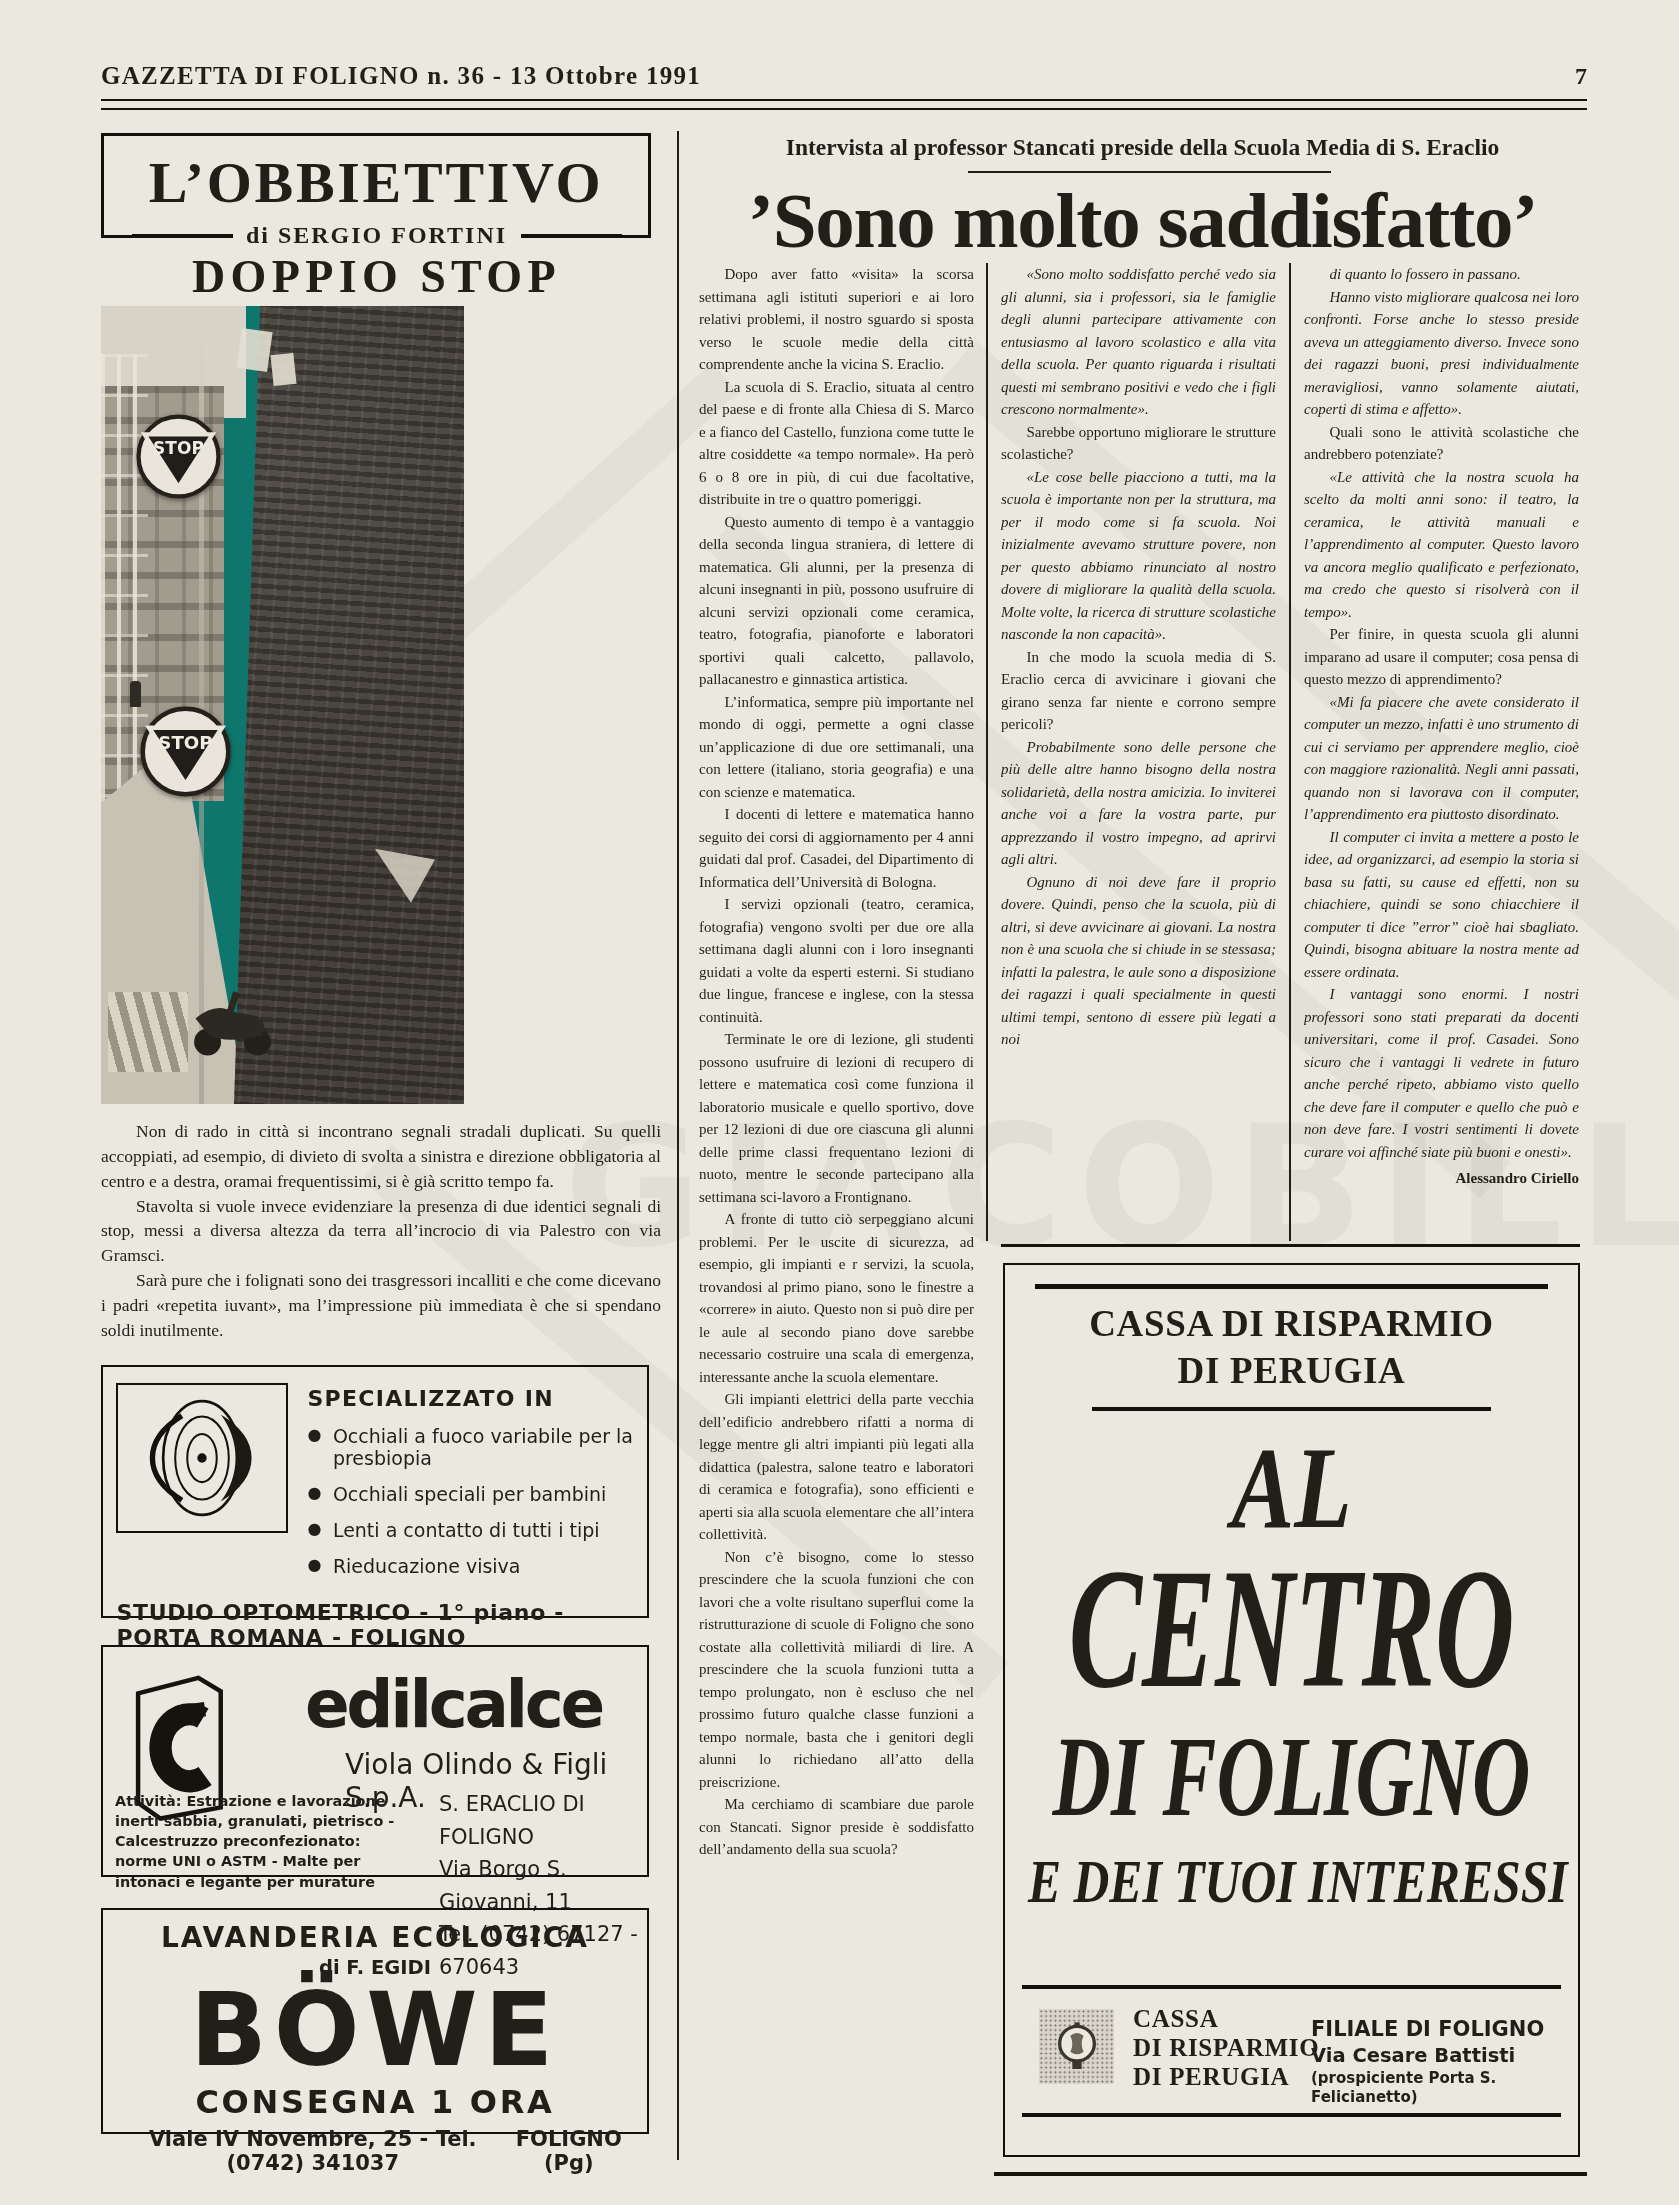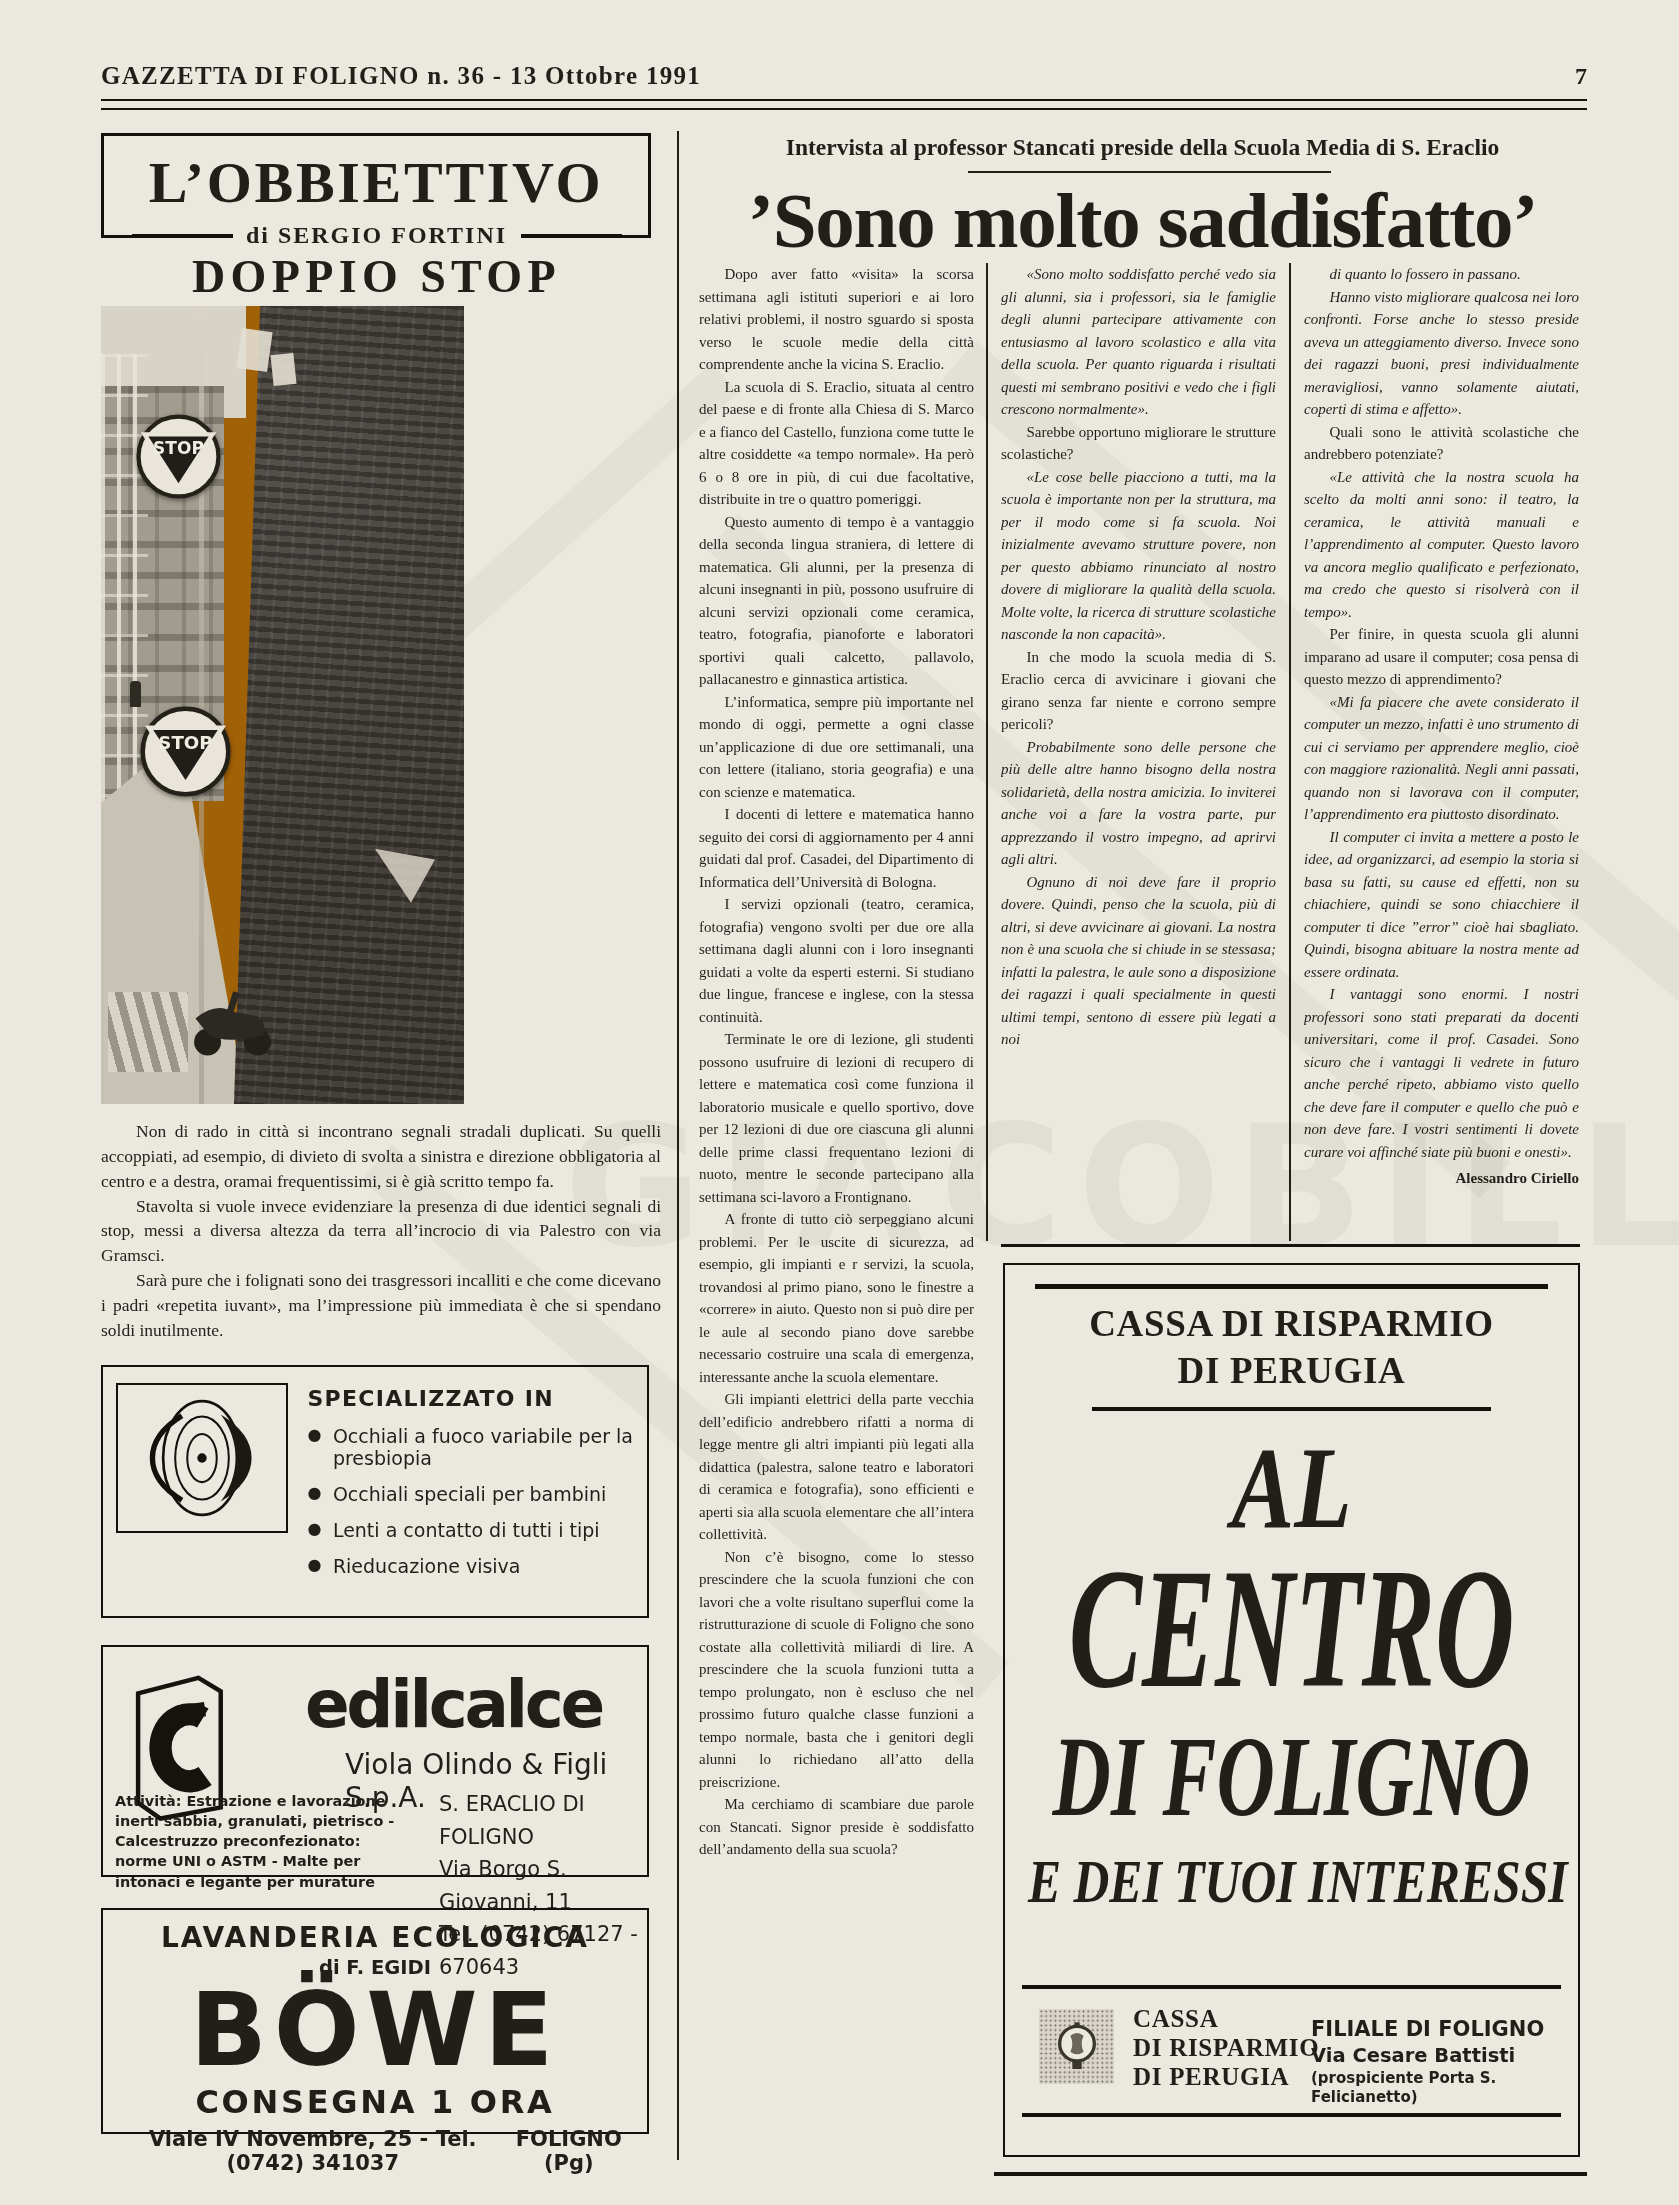--- a/index.html
+++ b/index.html
@@ -19,21 +19,21 @@
   .header-rule{left:101px;top:99px;width:1486px;height:6.7px;border-top:2.7px solid #17140e;border-bottom:2px solid #17140e;}
   
   .obb-box{left:101px;top:133px;width:544px;height:99px;border:3.4px solid #14110c;text-align:center;}
   .obb-title{font-size:58px;font-weight:bold;letter-spacing:2.7px;line-height:94px;}
   .obb-byline-row{left:101px;top:222px;width:551px;text-align:center;}
   .obb-byline-row .rule{display:inline-block;vertical-align:middle;width:101px;height:2.7px;background:#14110c;}
   .obb-byline{display:inline-block;vertical-align:middle;background:#ebe8e0;padding:0 13.4px;
               font-size:24px;font-weight:bold;letter-spacing:2px;}
   .doppio{left:101px;top:250px;width:551px;text-align:center;font-size:46px;font-weight:bold;letter-spacing:5.4px;}
   
-  .photo{left:101px;top:306px;width:363px;height:798px;background:#a16207;overflow:hidden;}
+  .photo{left:101px;top:306px;width:363px;height:798px;background:#0f766e;overflow:hidden;}
   .ph{position:absolute;}
   .ph-sky{left:0;top:0;width:40%;height:14%;background:#d7d3c6;}
   .ph-bldg{left:0;top:10%;width:34%;height:52%;background:#a29c8f;
            background-image:repeating-linear-gradient(180deg,rgba(60,55,47,.35) 0 6.7px,transparent 6.7px 31px),
                             repeating-linear-gradient(90deg,rgba(60,55,47,.22) 0 4px,transparent 4px 27px);}
   .ph-scaffold{left:0;top:6%;width:47px;height:62%;
            background:repeating-linear-gradient(90deg,rgba(233,229,218,.85) 0 4px,transparent 4px 16px),
                       repeating-linear-gradient(180deg,rgba(233,229,218,.6) 0 3.4px,transparent 3.4px 40px);}
   .ph-street{left:0;bottom:0;width:40%;height:46%;background:#c7c2b4;
              clip-path:polygon(0 18%,55% 0,100% 100%,0 100%);}
@@ -231,20 +231,21 @@
     <div class="ott-right sans">
       <div class="ott-head">SPECIALIZZATO IN</div>
       <div>
           <div class="ott-item">Occhiali a fuoco variabile per la presbiopia</div>
           <div class="ott-item">Occhiali speciali per bambini</div>
           <div class="ott-item">Lenti a contatto di tutti i tipi</div>
           <div class="ott-item">Rieducazione visiva</div>
         </div>
     </div>
   </div>
+  <div class="ott-footer sans">STUDIO OPTOMETRICO - 1° piano - PORTA ROMANA - FOLIGNO</div>
 </div>
 
 <div class="abs z2 adbox edil">
   <svg style="position:absolute;left:15px;top:23.5px;" width="134" height="151" viewBox="0 0 120 135">
     <polygon points="18,20 72,6 92,18 92,122 38,132 18,118" fill="none" stroke="#16130e" stroke-width="4"></polygon>
     <path d="M76 42 a26 30 0 1 0 2 52" fill="none" stroke="#16130e" stroke-width="20"></path>
     <rect x="52" y="30" width="26" height="13" fill="#16130e" transform="rotate(-8 60 36)"></rect>
   </svg>
   <div class="edil-brand sans">edilcalce</div>
   <div class="edil-sub sans">Viola Olindo &amp; Figli S.p.A.</div>

